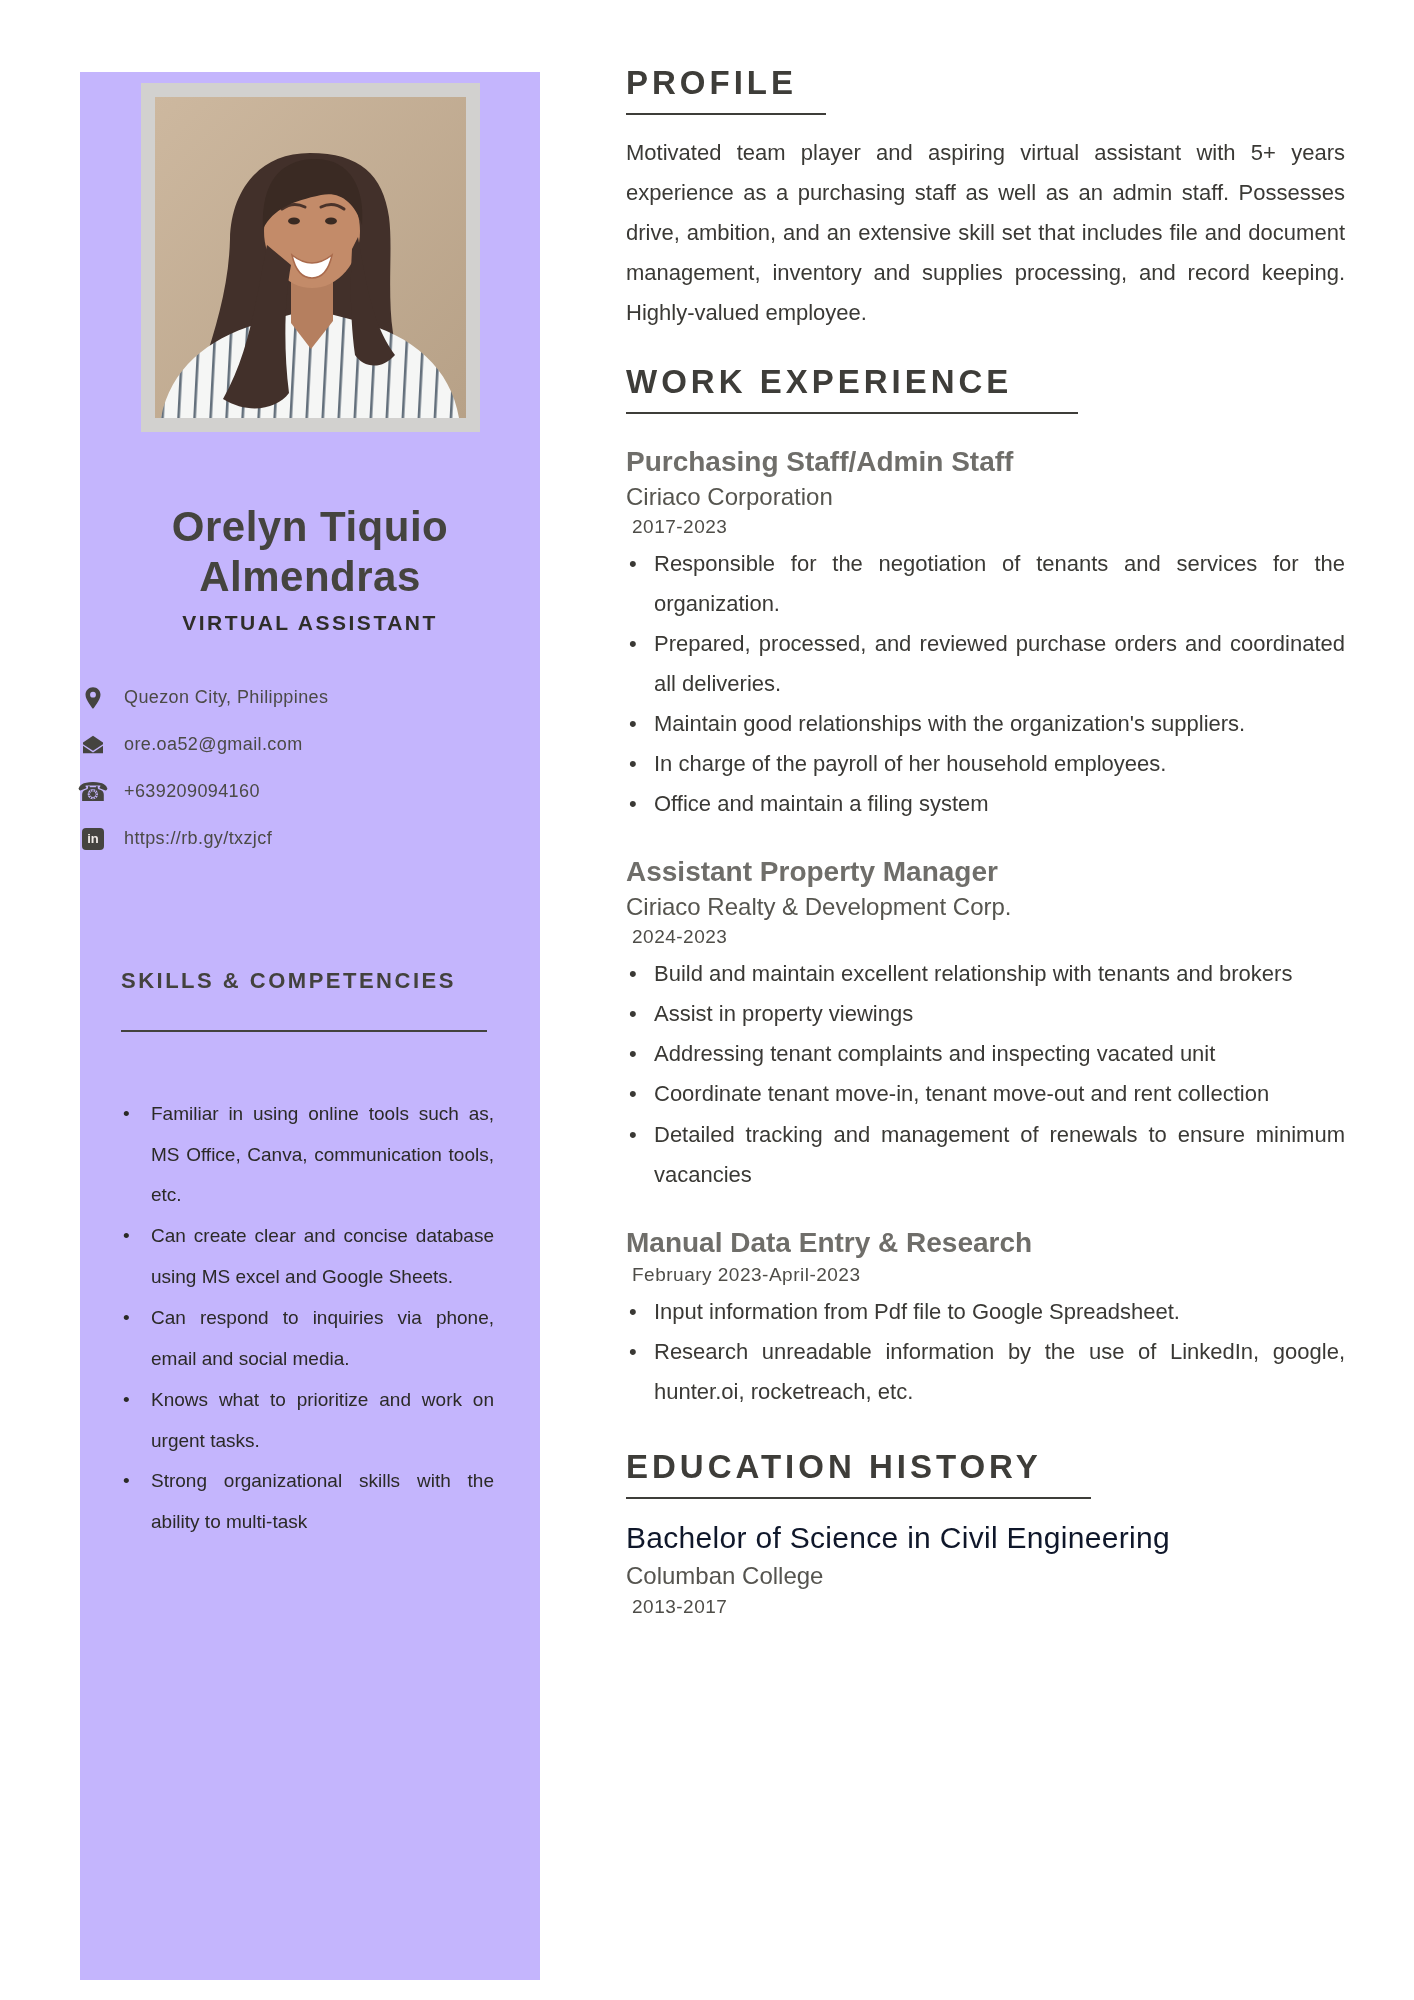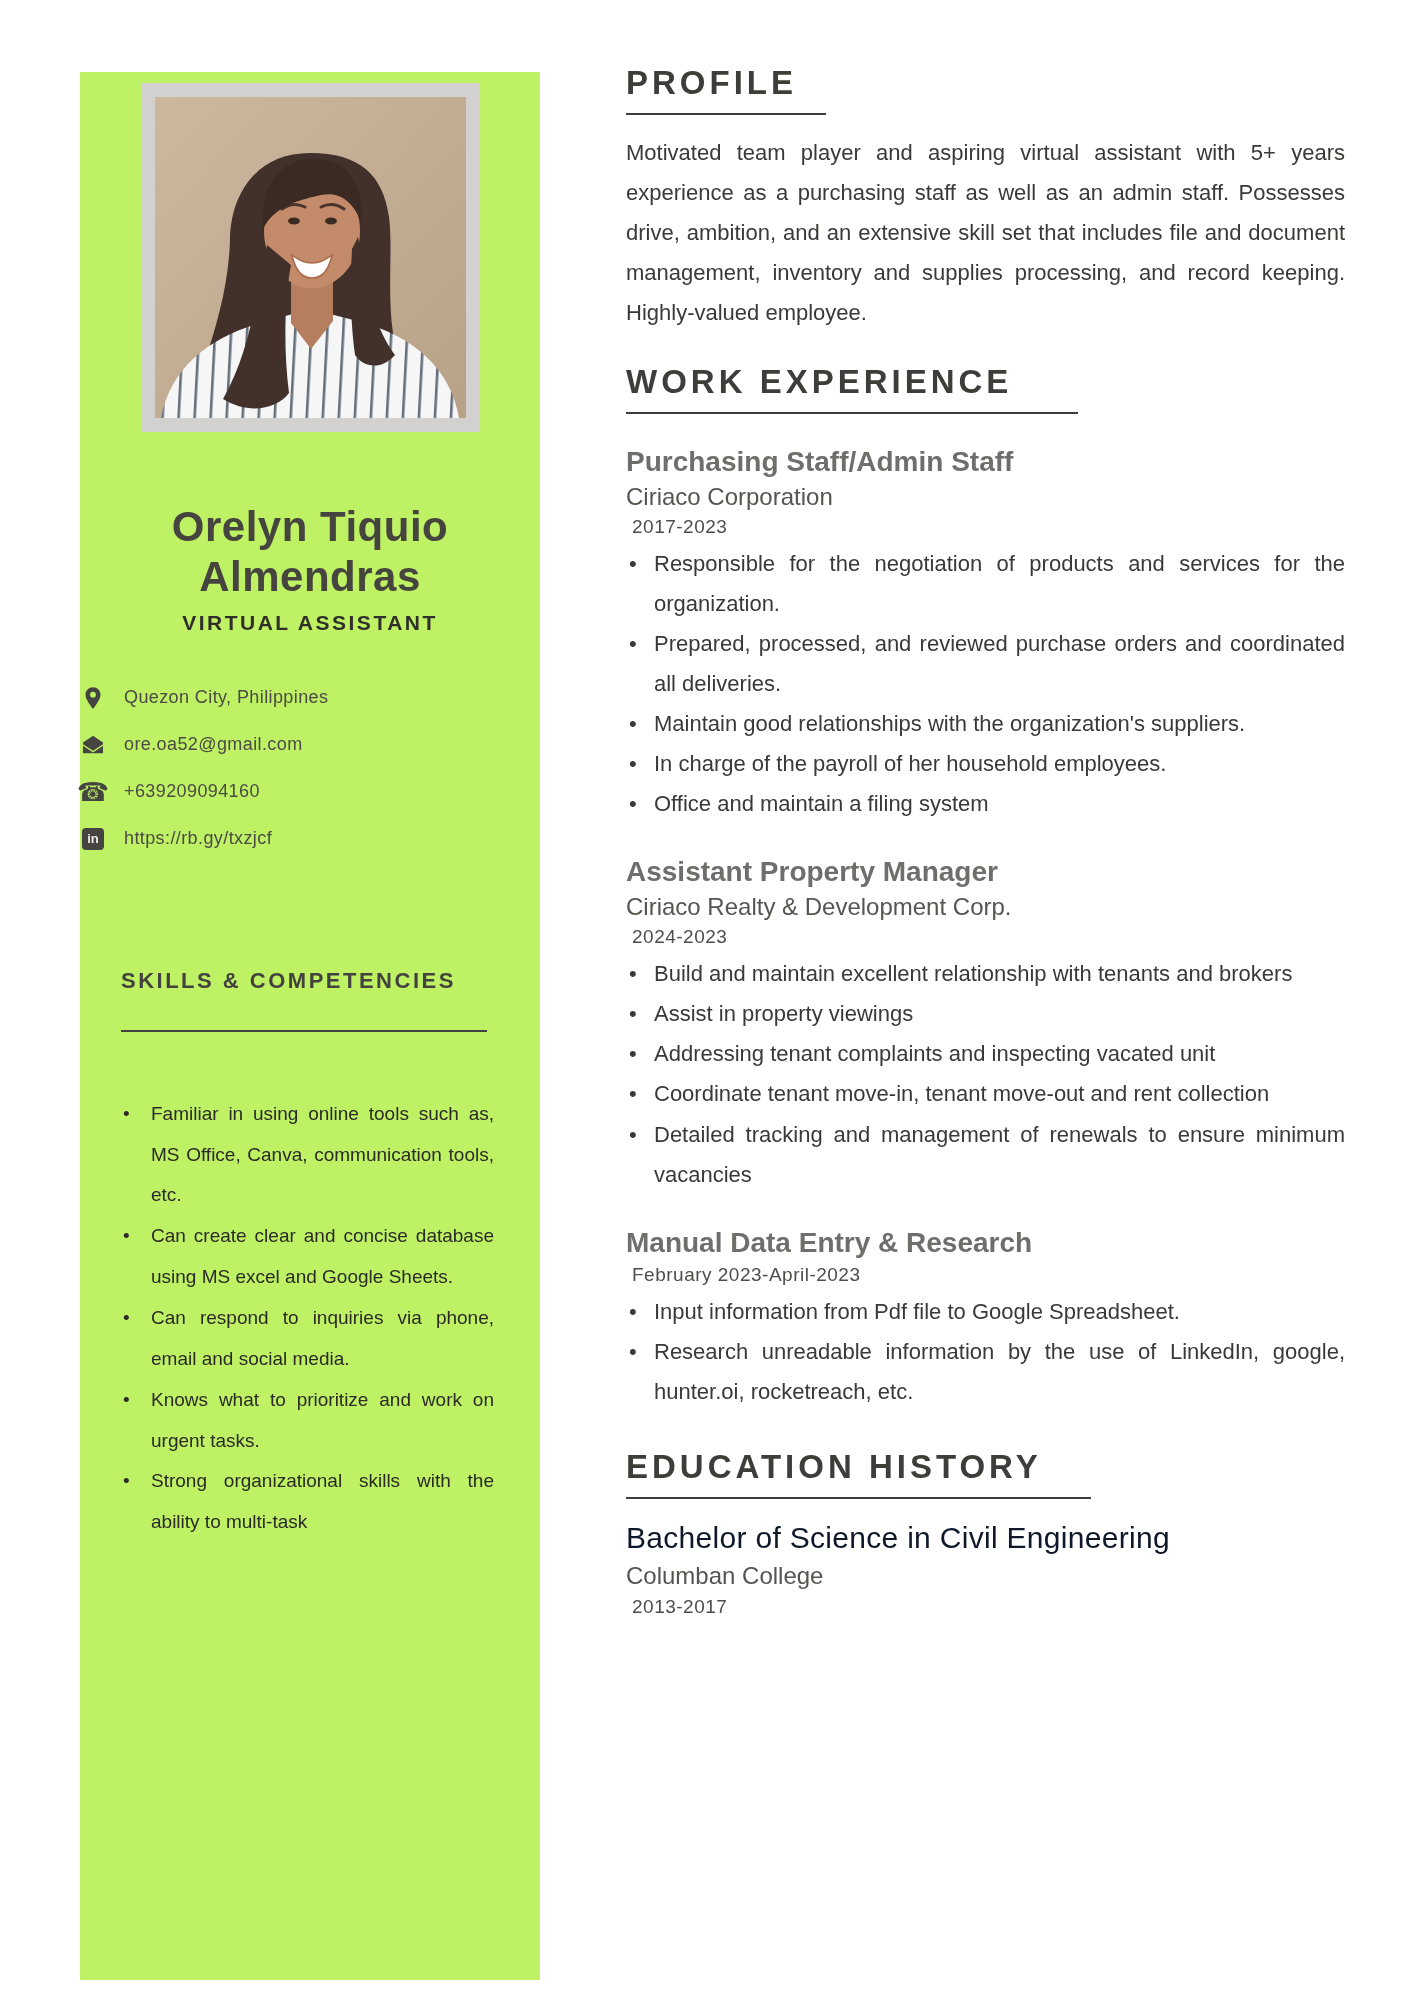--- a/index.html
+++ b/index.html
@@ -1,21 +1,21 @@
 <!DOCTYPE html>
 <html><head>
 <meta charset="utf-8">
 <style>
   * { margin:0; padding:0; box-sizing:border-box; }
   html,body { background:#ffffff; }
   body { font-family:"Liberation Sans", sans-serif; }
   .page { position:relative; width:1414px; height:2000px; background:#ffffff; overflow:hidden; }
 
   
-  .sidebar { position:absolute; left:80px; top:72px; width:460px; height:1908px; background:#bef264; }
+  .sidebar { position:absolute; left:80px; top:72px; width:460px; height:1908px; background:#c4b5fd; }
   .photo-frame { margin:11px auto 0 auto; width:339px; height:349px; background:#d2d1cf; padding:14px; }
   .photo-inner { width:100%; height:100%; overflow:hidden; }
   .photo-inner svg { display:block; width:100%; height:100%; }
 
   .name { margin-top:70px; text-align:center; font-size:42px; font-weight:bold; line-height:1.2; color:#45443f; letter-spacing:0.5px; }
   .role { margin-top:8px; text-align:center; font-size:21px; font-weight:bold; letter-spacing:2.5px; color:#2f2e2a; }
 
   .contacts { margin-top:50px; list-style:none; }
   .contact-row { display:flex; align-items:center; margin-bottom:21px; }
   .contact-icon { width:26px; height:26px; flex:0 0 26px; display:flex; align-items:center; justify-content:center; color:#454440; }
@@ -159,21 +159,21 @@
 
     <section class="work-section">
       <h2 class="sec-heading">WORK EXPERIENCE</h2>
       <div class="rule rule-work"></div>
 
       <div class="job">
         <div class="job-title">Purchasing Staff/Admin Staff</div>
         <div class="job-company">Ciriaco Corporation</div>
         <div class="job-dates">2017-2023</div>
         <ul class="job-bullets">
-          <li>Responsible for the negotiation of products and services for the organization.</li>
+          <li>Responsible for the negotiation of tenants and services for the organization.</li>
           <li>Prepared, processed, and reviewed purchase orders and coordinated all deliveries.</li>
           <li>Maintain good relationships with the organization's suppliers.</li>
           <li>In charge of the payroll of her household employees.</li>
           <li>Office and maintain a filing system</li>
         </ul>
       </div>
 
       <div class="job">
         <div class="job-title">Assistant Property Manager</div>
         <div class="job-company">Ciriaco Realty &amp; Development Corp.</div>

